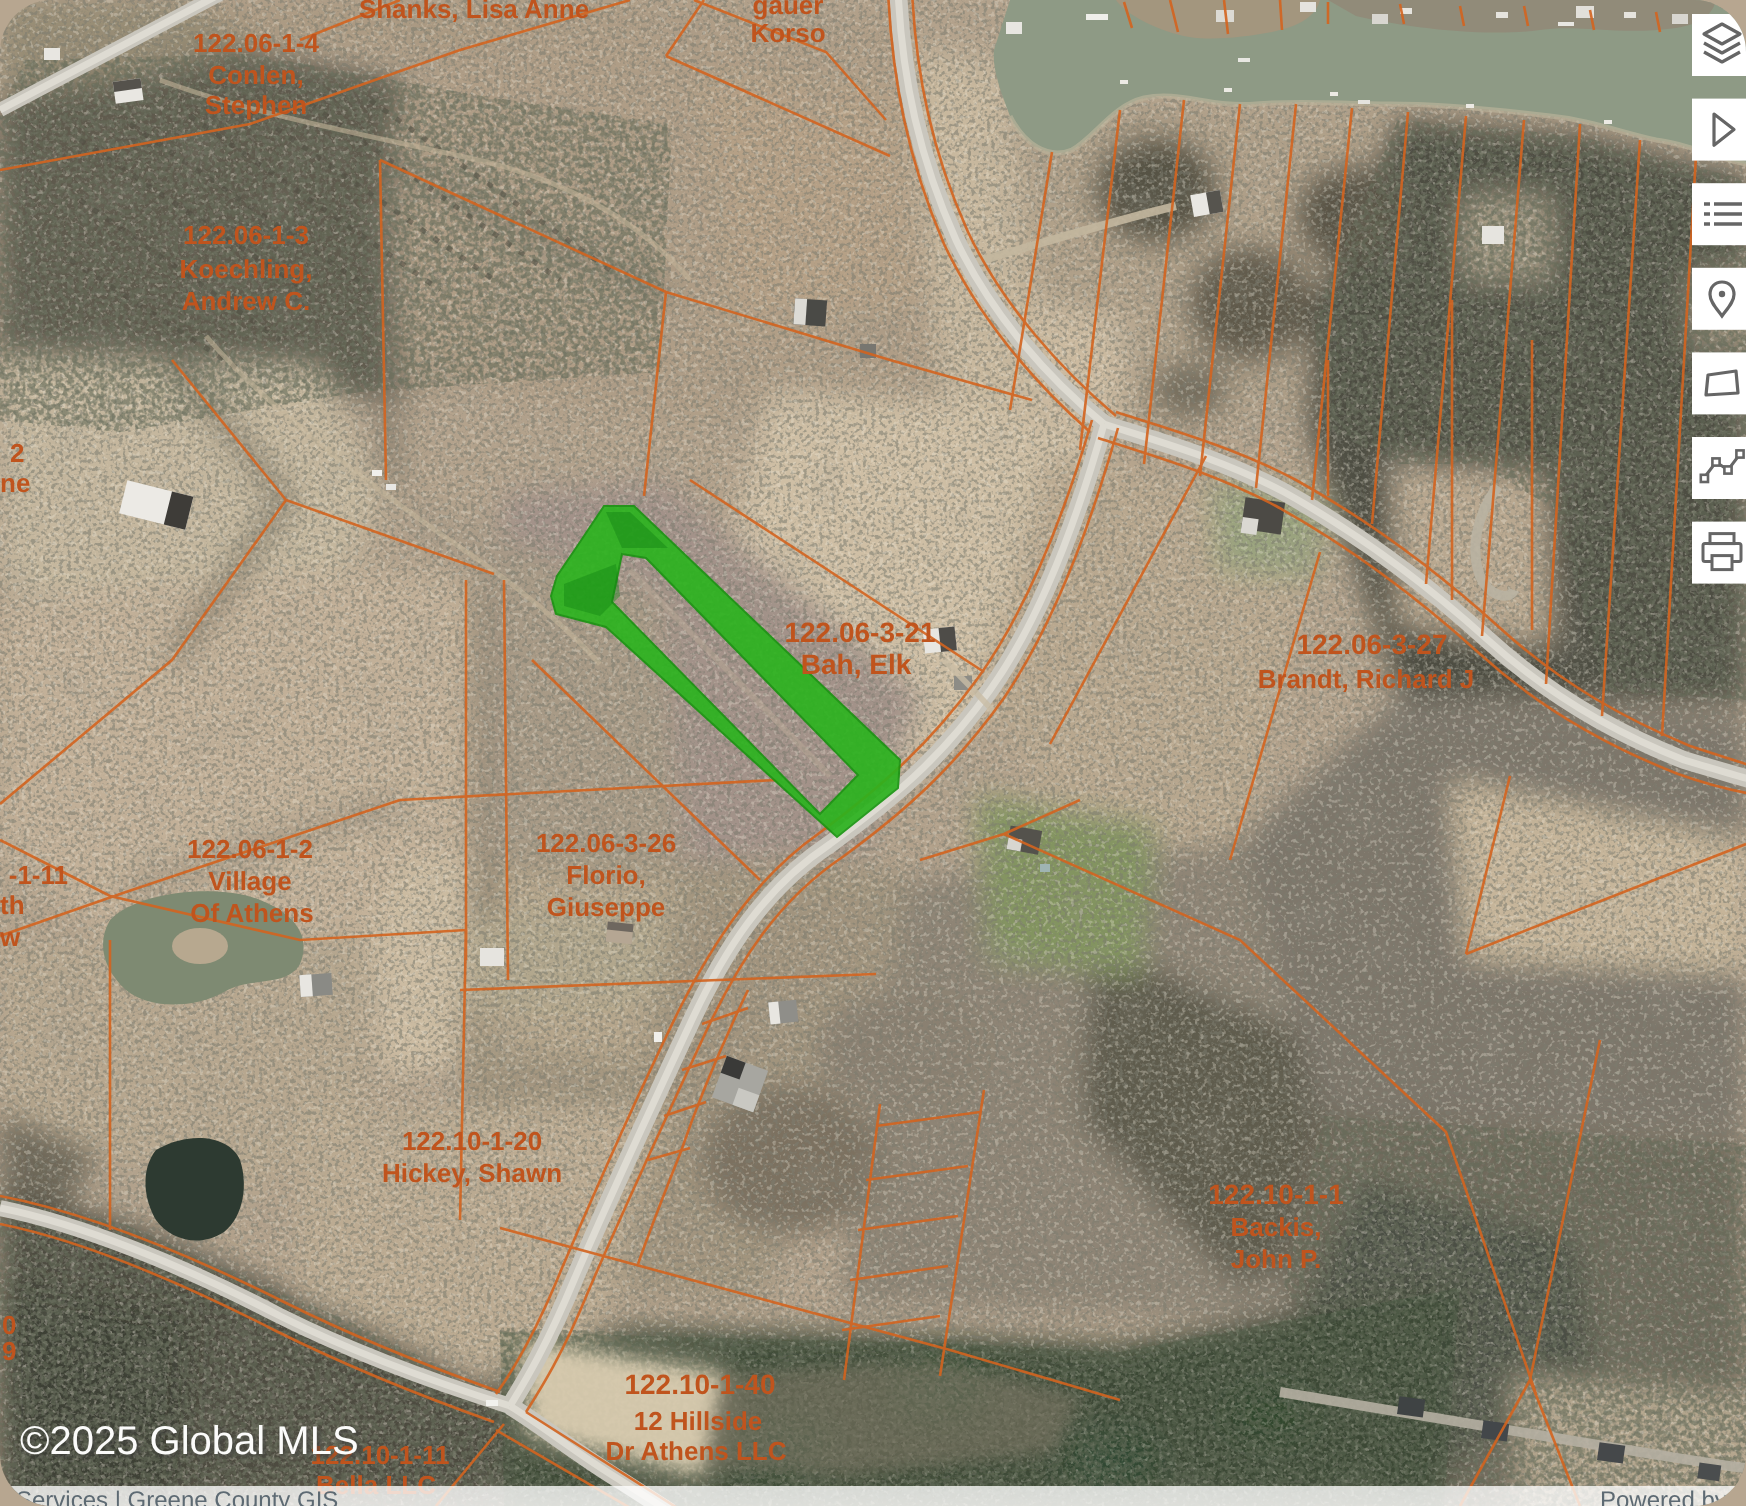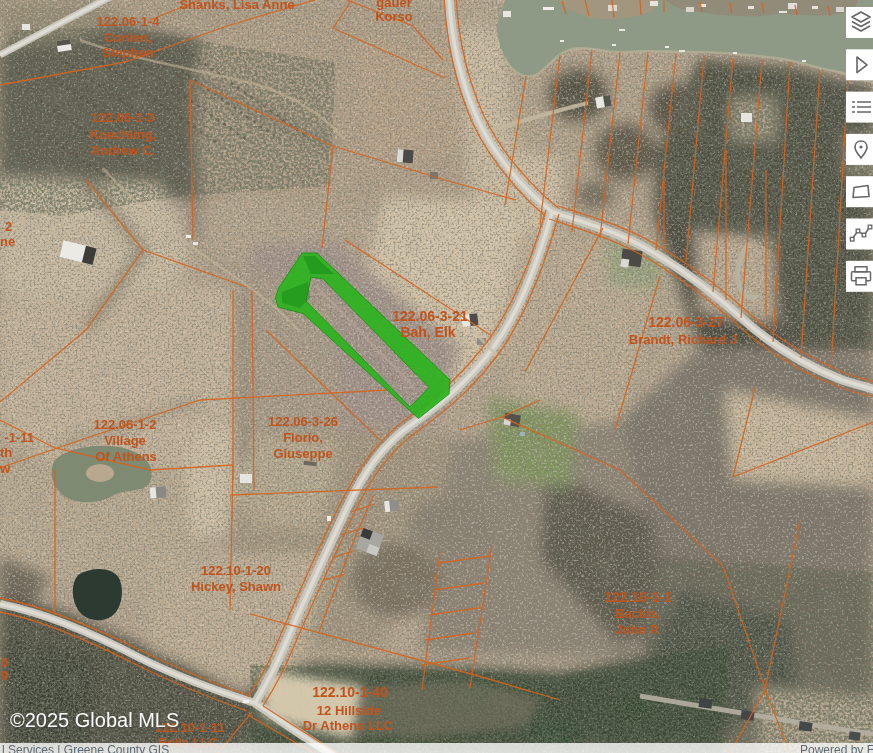--- a/index.html
+++ b/index.html
@@ -1,16 +1,16 @@
 <!DOCTYPE html>
 <html><head>
 <meta charset="utf-8">
 <style>
 html,body{margin:0;padding:0;background:#b7a690;}
-#map{position:relative;width:873px;height:753px;overflow:hidden;font-family:"Liberation Sans",sans-serif;}
+#map{position:relative;width:873px;height:753px;overflow:hidden;font-family:"Liberation Sans",sans-serif;border-radius:26px;}
 </style>
 </head>
 <body>
 
 <div id="map">
 <svg width="873" height="753" viewBox="0 0 873 753">
 <defs>
 <filter id="b7" x="-20%" y="-20%" width="140%" height="140%">
           <feGaussianBlur stdDeviation="7"></feGaussianBlur>
         </filter>

